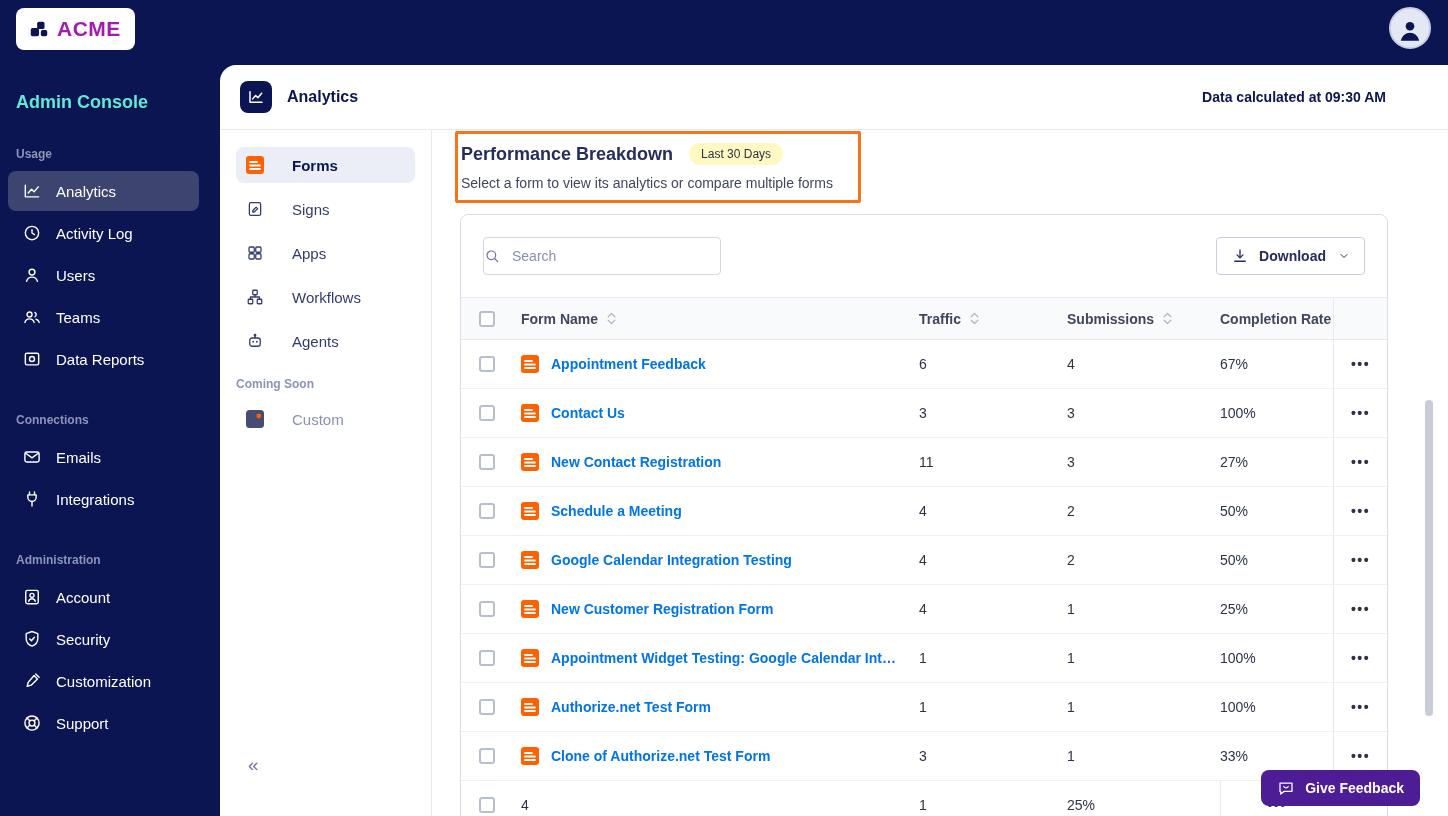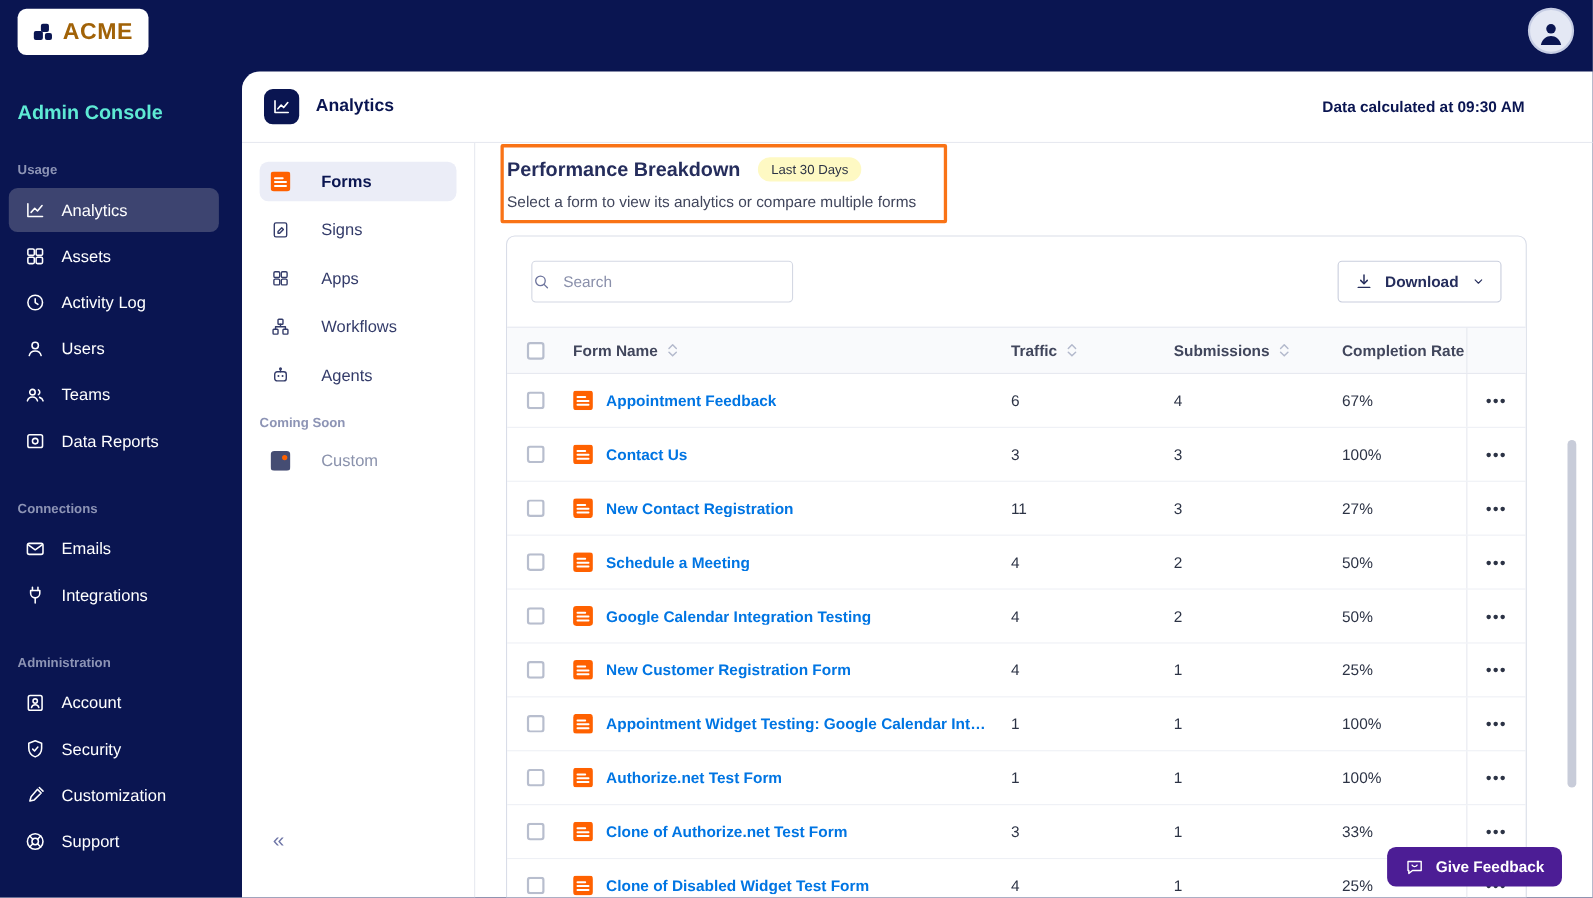--- a/index.html
+++ b/index.html
@@ -6,21 +6,21 @@
   body{
     width:1448px;height:816px;position:relative;overflow:hidden;
     background:#0a1551;
     font-family:"Liberation Sans",sans-serif;
     -webkit-font-smoothing:antialiased;
   }
   
   .logo-box{position:absolute;left:16px;top:8px;height:42px;background:#fff;border-radius:8px;
     display:flex;align-items:center;gap:7px;padding:0 14px 0 12px;cursor:pointer;}
   .logo-glyph svg{width:22px;height:22px;display:block;}
-  .logo-text{font-size:21px;font-weight:800;color:#a16207;letter-spacing:.5px;text-align:right;}
+  .logo-text{font-size:21px;font-weight:800;color:#a21caf;letter-spacing:.5px;text-align:right;}
   .avatar{position:absolute;right:17px;top:7px;width:42px;height:42px;border-radius:50%;
     background:#e4e8f4;border:2px solid #c6cde4;box-sizing:border-box;display:flex;align-items:center;justify-content:center;cursor:pointer;overflow:hidden;}
   .avatar svg{width:26px;height:26px;margin-top:4px;}
 
   
   .sidebar{position:absolute;left:0;top:0;width:207px;height:100%;padding-top:92px;box-sizing:border-box;}
   .sidebar-title{margin:0 16px;font-size:18px;font-weight:700;color:#5eead4;}
   .section-label{margin:34px 16px 10px;font-size:12px;font-weight:600;color:#8d94b5;}
   .nav-item{height:40px;margin:2px 8px;border-radius:8px;display:flex;align-items:center;gap:14px;
     padding:0 14px;color:#fff;font-size:15px;cursor:pointer;}
@@ -127,31 +127,20 @@
   <div class="section-label">Usage</div>
 
   <div class="nav-item selected">
     <span class="nicon">
         <svg viewBox="0 0 24 24">
           <path d="M4 5v14h16"></path>
           <path d="M7.5 14.5l4-4.5 3 3 5-6"></path>
         </svg>
       </span>
     <span>Analytics</span>
-  </div>
-  <div class="nav-item">
-    <span class="nicon">
-        <svg viewBox="0 0 24 24">
-          <rect x="4" y="4" width="7" height="7" rx="1.5"></rect>
-          <rect x="13" y="4" width="7" height="7" rx="1.5"></rect>
-          <rect x="4" y="13" width="7" height="7" rx="1.5"></rect>
-          <rect x="13" y="13" width="7" height="7" rx="1.5"></rect>
-        </svg>
-      </span>
-    <span>Assets</span>
   </div>
   <div class="nav-item">
     <span class="nicon">
         <svg viewBox="0 0 24 24">
           <circle cx="12" cy="12" r="8"></circle>
           <path d="M12 8v4l3 2"></path>
         </svg>
       </span>
     <span>Activity Log</span>
   </div>
@@ -590,29 +579,20 @@
     <div class="cell">33%</div>
     <div class="cell cell-actions">
               <button class="dots">•••</button>
             </div>
   </div>
 
   <div class="row">
     <div class="cell cell-check">
               <span class="checkbox"></span>
             </div>
-    <div class="cell cell-name">
-      <span class="form-icon">
-        <svg viewBox="0 0 18 18">
-                  <rect width="18" height="18" rx="3" fill="#ff6100"></rect>
-                  <path d="M4 6h7M4 9.5h10M4 13h10" stroke="#fff" stroke-width="1.8" stroke-linecap="round" fill="none"></path>
-                </svg>
-      </span>
-      <a class="form-link">Clone of Disabled Widget Test Form</a>
-    </div>
     <div class="cell">4</div>
     <div class="cell">1</div>
     <div class="cell">25%</div>
     <div class="cell cell-actions">
               <button class="dots">•••</button>
             </div>
   </div>
 </div>
     </div>
   </div>

